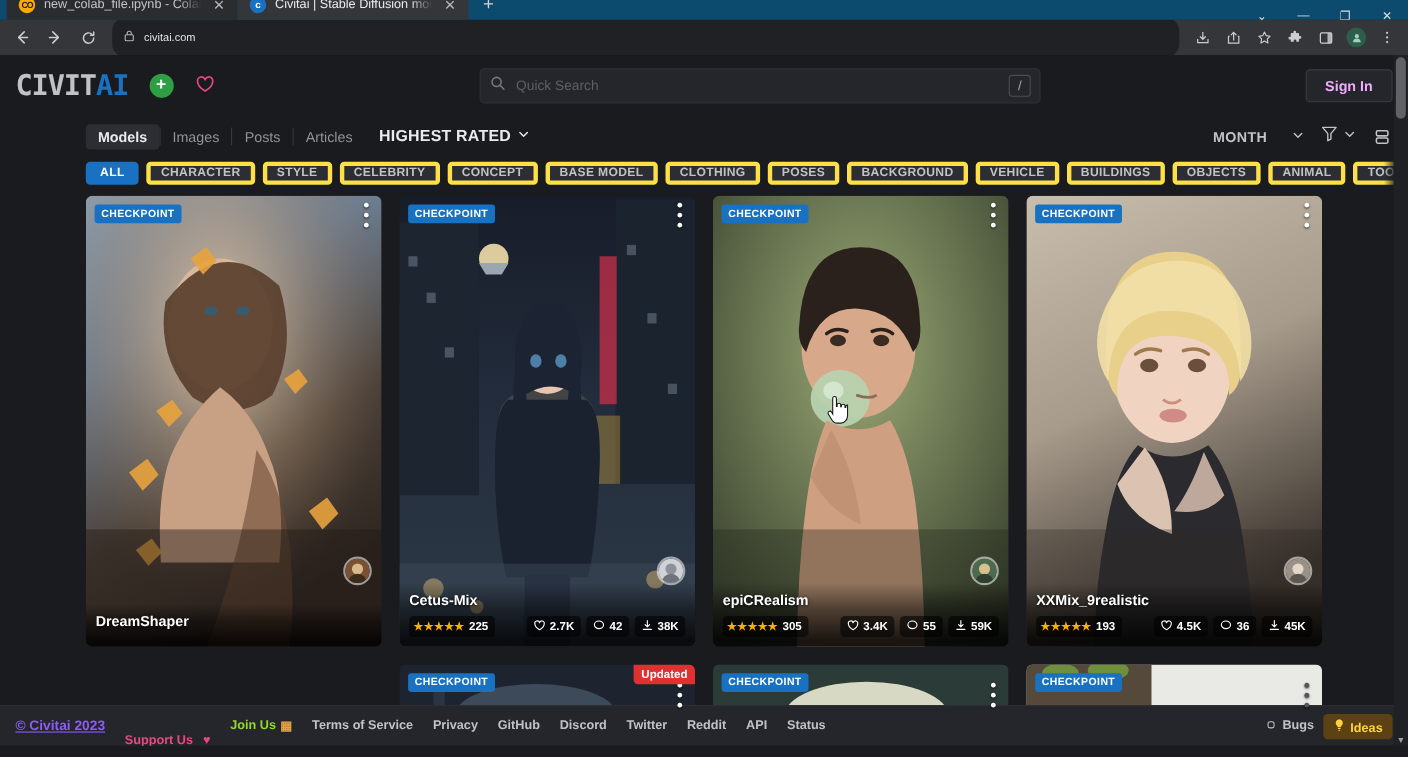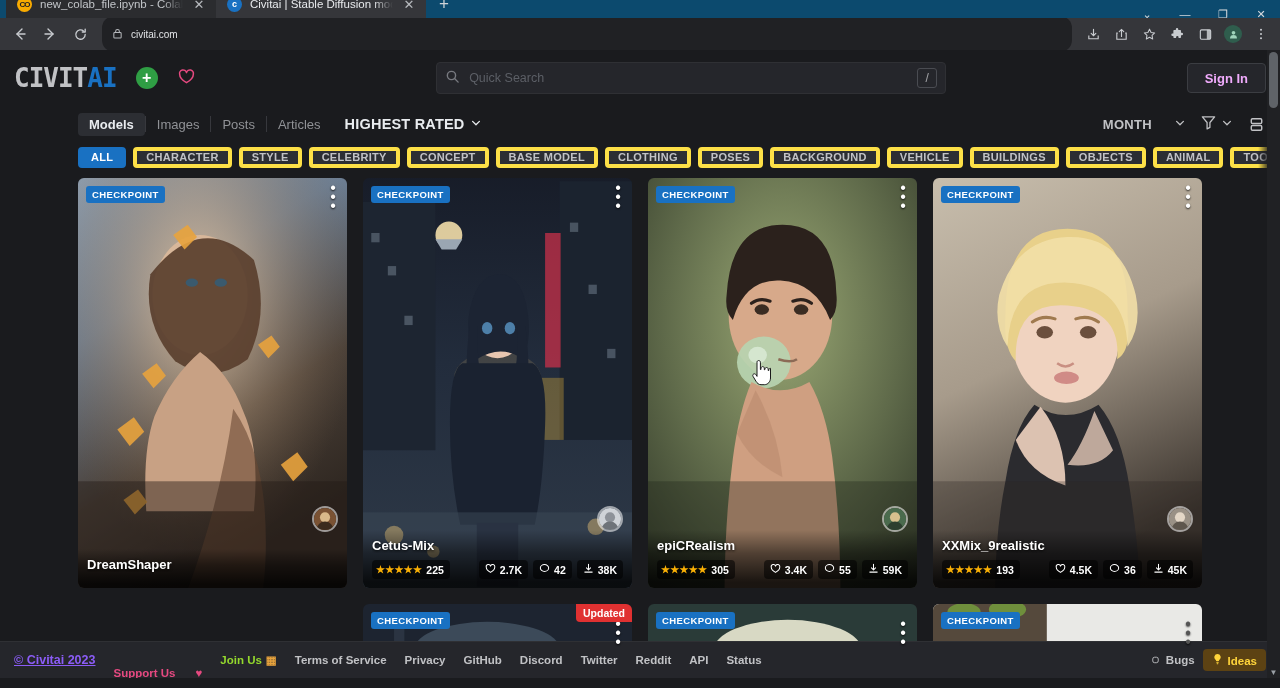--- a/index.html
+++ b/index.html
@@ -302,21 +302,21 @@
     height: 37px;
     background: #25262B;
     border-top: 1px solid #2f3034;
     display: flex; align-items: center;
     padding: 0 14px;
     gap: 18px;
     font-size: 11.5px;
   }
   .foot-copy { color: #8b5cf6; font-weight: bold; font-size: 12.5px; text-decoration: underline; }
   .foot-link { color: #C1C2C5; font-weight: bold; }
-  .foot-link.pink { color: #e64980; display:flex; gap:20px; align-items:flex-end;margin-top:26px;}
+  .foot-link.pink { color: #e64980; display:flex; gap:9px; align-items:flex-end;margin-top:26px;}
   .foot-link.green { color: #94d82d; display:flex; gap:4px; align-items:center;}
   .foot-right { margin-left: auto; display: flex; align-items: center; gap: 8px; }
   .bugs {
     color: #C1C2C5; font-weight: bold; font-size: 11.5px;
     display: flex; align-items: center; gap: 5px;
   }
   .ideas {
     background: #5c4213; color: #ffd43b;
     font-weight: bold; font-size: 11.5px;
     padding: 4px 9px; border-radius: 4px;

